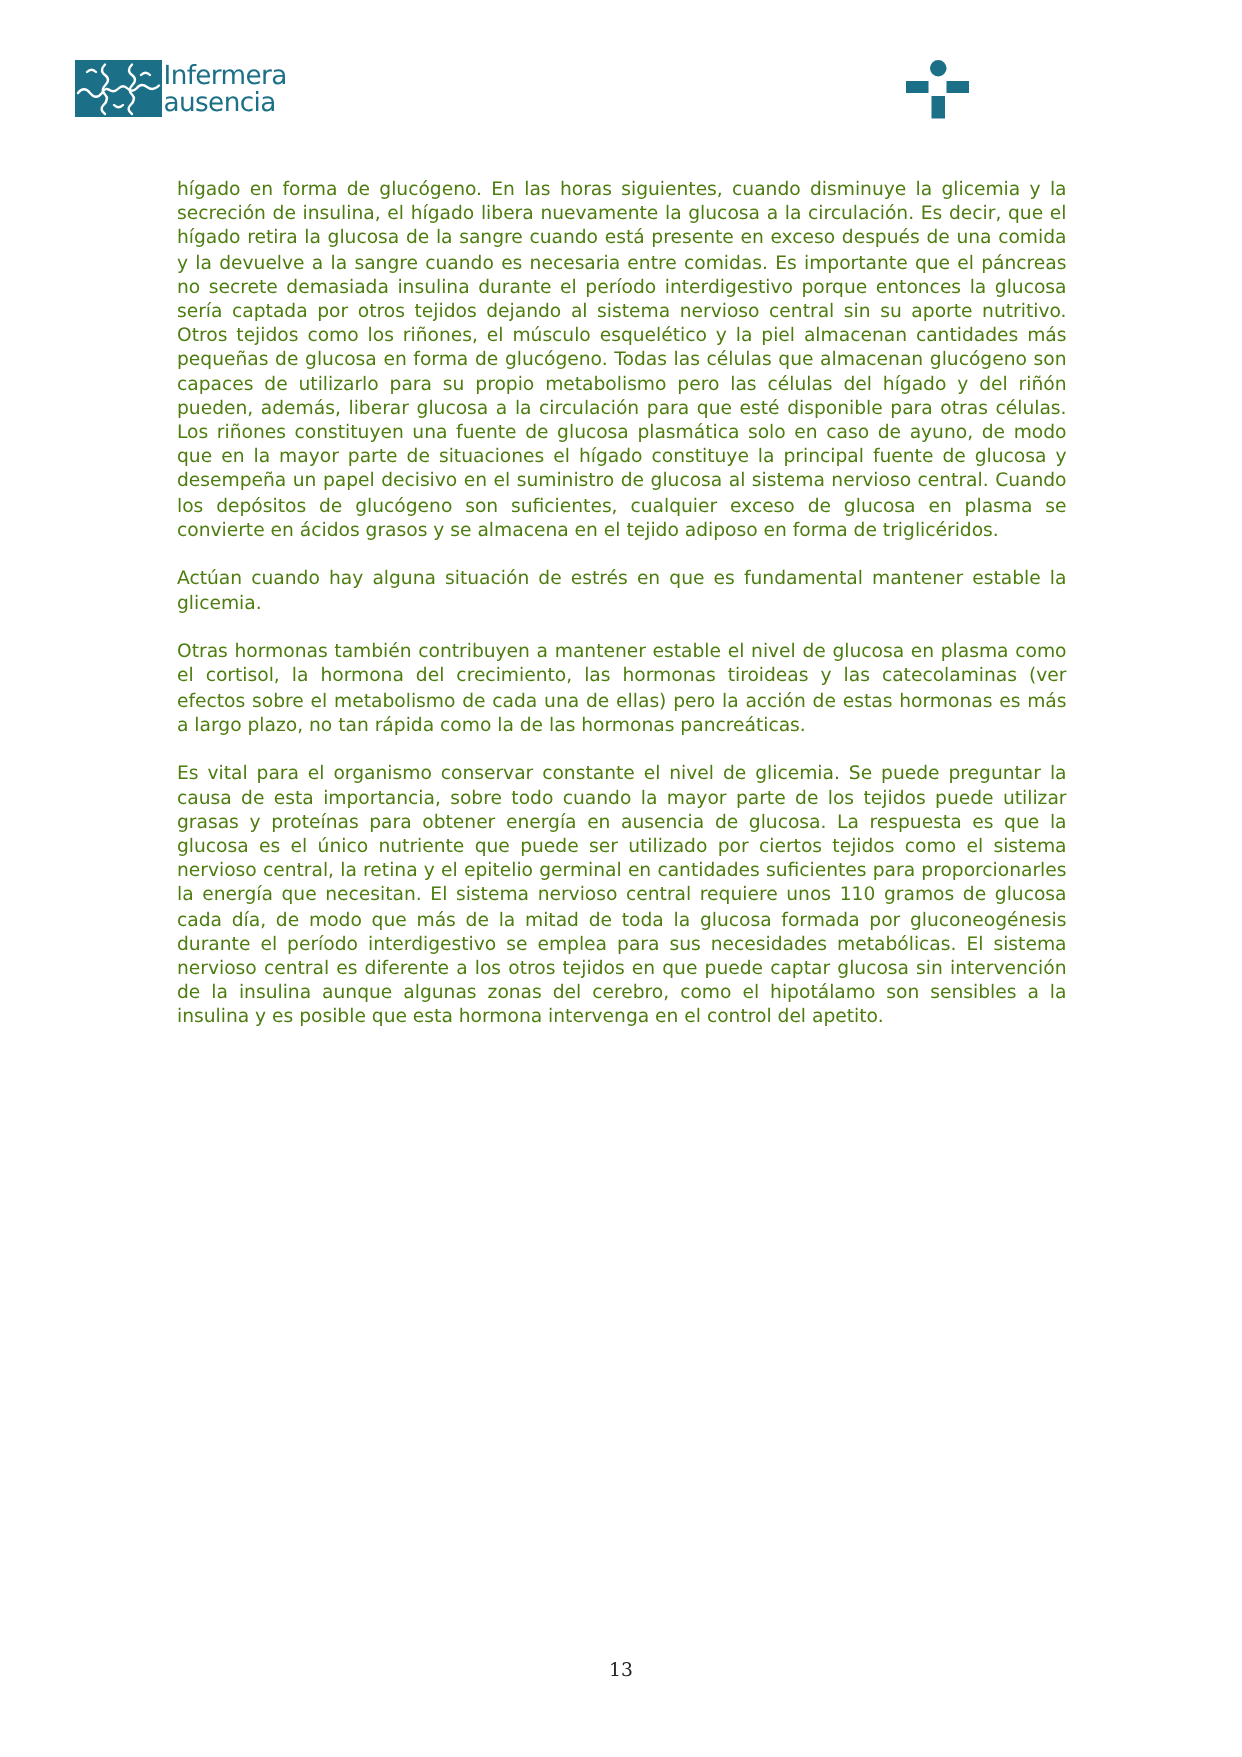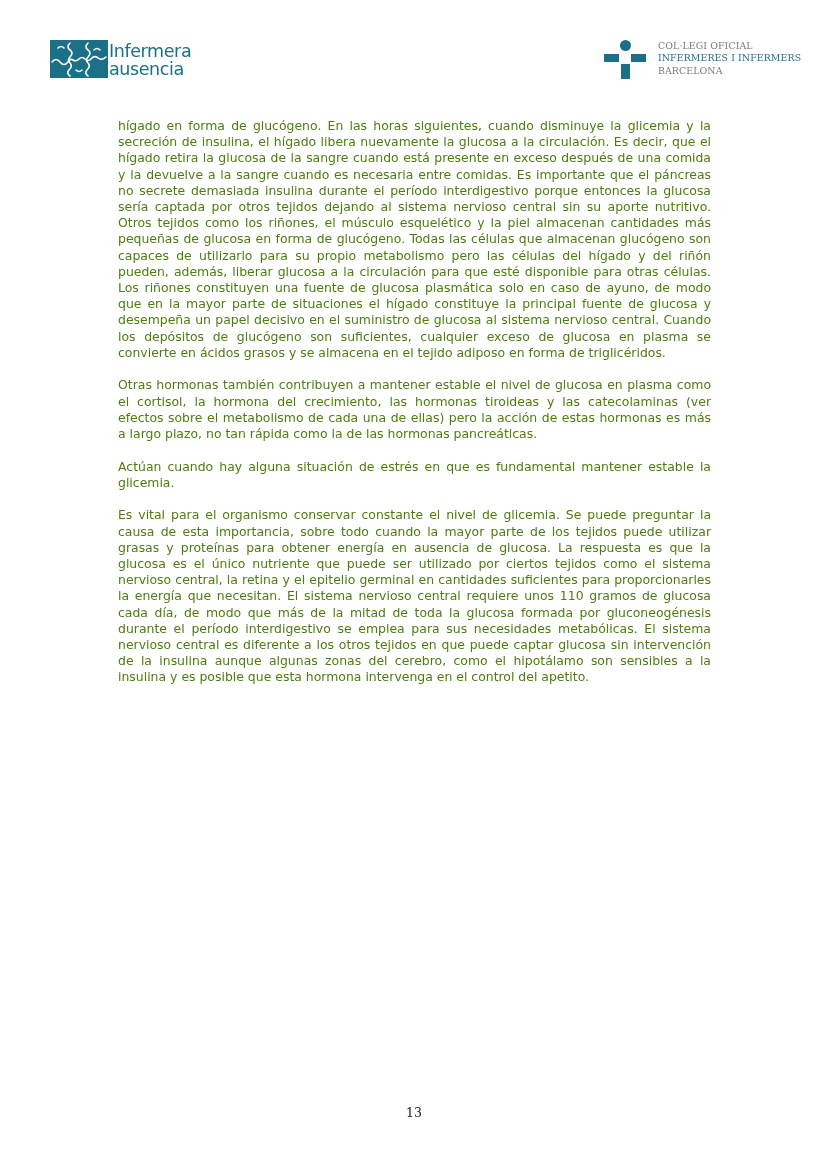--- a/index.html
+++ b/index.html
@@ -44,27 +44,22 @@
   </div>
 </div>
 
 <div class="logo-right">
   <div class="cross">
     <div class="dot"></div>
     <div class="bar-l"></div>
     <div class="bar-r"></div>
     <div class="stem"></div>
   </div>
-  <div class="coleg-text">
-    <div class="l1">COL·LEGI OFICIAL</div>
-    <div class="l2">INFERMERES I INFERMERS</div>
-    <div class="l3">BARCELONA</div>
-  </div>
 </div>
 
 <div class="content">
   <p>hígado en forma de glucógeno. En las horas siguientes, cuando disminuye la glicemia y la secreción de insulina, el hígado libera nuevamente la glucosa a la circulación. Es decir, que el hígado retira la glucosa de la sangre cuando está presente en exceso después de una comida y la devuelve a la sangre cuando es necesaria entre comidas. Es importante que el páncreas no secrete demasiada insulina durante el período interdigestivo porque entonces la glucosa sería captada por otros tejidos dejando al sistema nervioso central sin su aporte nutritivo. Otros tejidos como los riñones, el músculo esquelético y la piel almacenan cantidades más pequeñas de glucosa en forma de glucógeno. Todas las células que almacenan glucógeno son capaces de utilizarlo para su propio metabolismo pero las células del hígado y del riñón pueden, además, liberar glucosa a la circulación para que esté disponible para otras células. Los riñones constituyen una fuente de glucosa plasmática solo en caso de ayuno, de modo que en la mayor parte de situaciones el hígado constituye la principal fuente de glucosa y desempeña un papel decisivo en el suministro de glucosa al sistema nervioso central. Cuando los depósitos de glucógeno son suficientes, cualquier exceso de glucosa en plasma se convierte en ácidos grasos y se almacena en el tejido adiposo en forma de triglicéridos.</p>
+  <p>Actúan cuando hay alguna situación de estrés en que es fundamental mantener estable la glicemia.</p>
   <p>Otras hormonas también contribuyen a mantener estable el nivel de glucosa en plasma como el cortisol, la hormona del crecimiento, las hormonas tiroideas y las catecolaminas (ver efectos sobre el metabolismo de cada una de ellas) pero la acción de estas hormonas es más a largo plazo, no tan rápida como la de las hormonas pancreáticas.</p>
-  <p>Actúan cuando hay alguna situación de estrés en que es fundamental mantener estable la glicemia.</p>
   <p>Es vital para el organismo conservar constante el nivel de glicemia. Se puede preguntar la causa de esta importancia, sobre todo cuando la mayor parte de los tejidos puede utilizar grasas y proteínas para obtener energía en ausencia de glucosa. La respuesta es que la glucosa es el único nutriente que puede ser utilizado por ciertos tejidos como el sistema nervioso central, la retina y el epitelio germinal en cantidades suficientes para proporcionarles la energía que necesitan. El sistema nervioso central requiere unos 110 gramos de glucosa cada día, de modo que más de la mitad de toda la glucosa formada por gluconeogénesis durante el período interdigestivo se emplea para sus necesidades metabólicas. El sistema nervioso central es diferente a los otros tejidos en que puede captar glucosa sin intervención de la insulina aunque algunas zonas del cerebro, como el hipotálamo son sensibles a la insulina y es posible que esta hormona intervenga en el control del apetito.</p>
 </div>
 
 <div class="page-num">13</div>
 
 </body></html>

